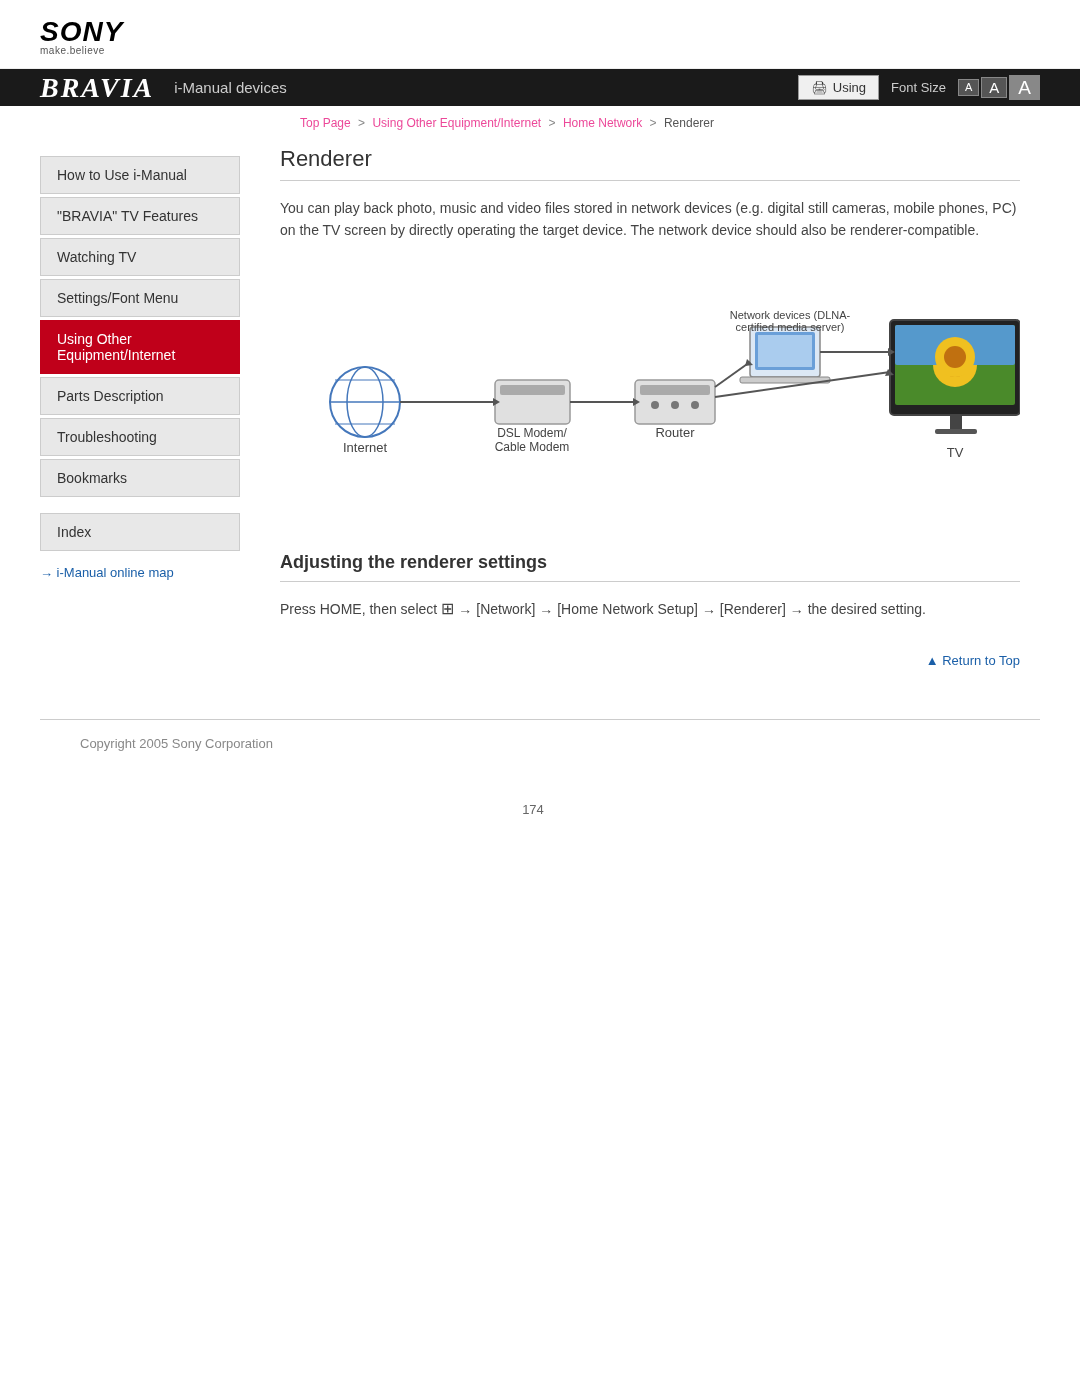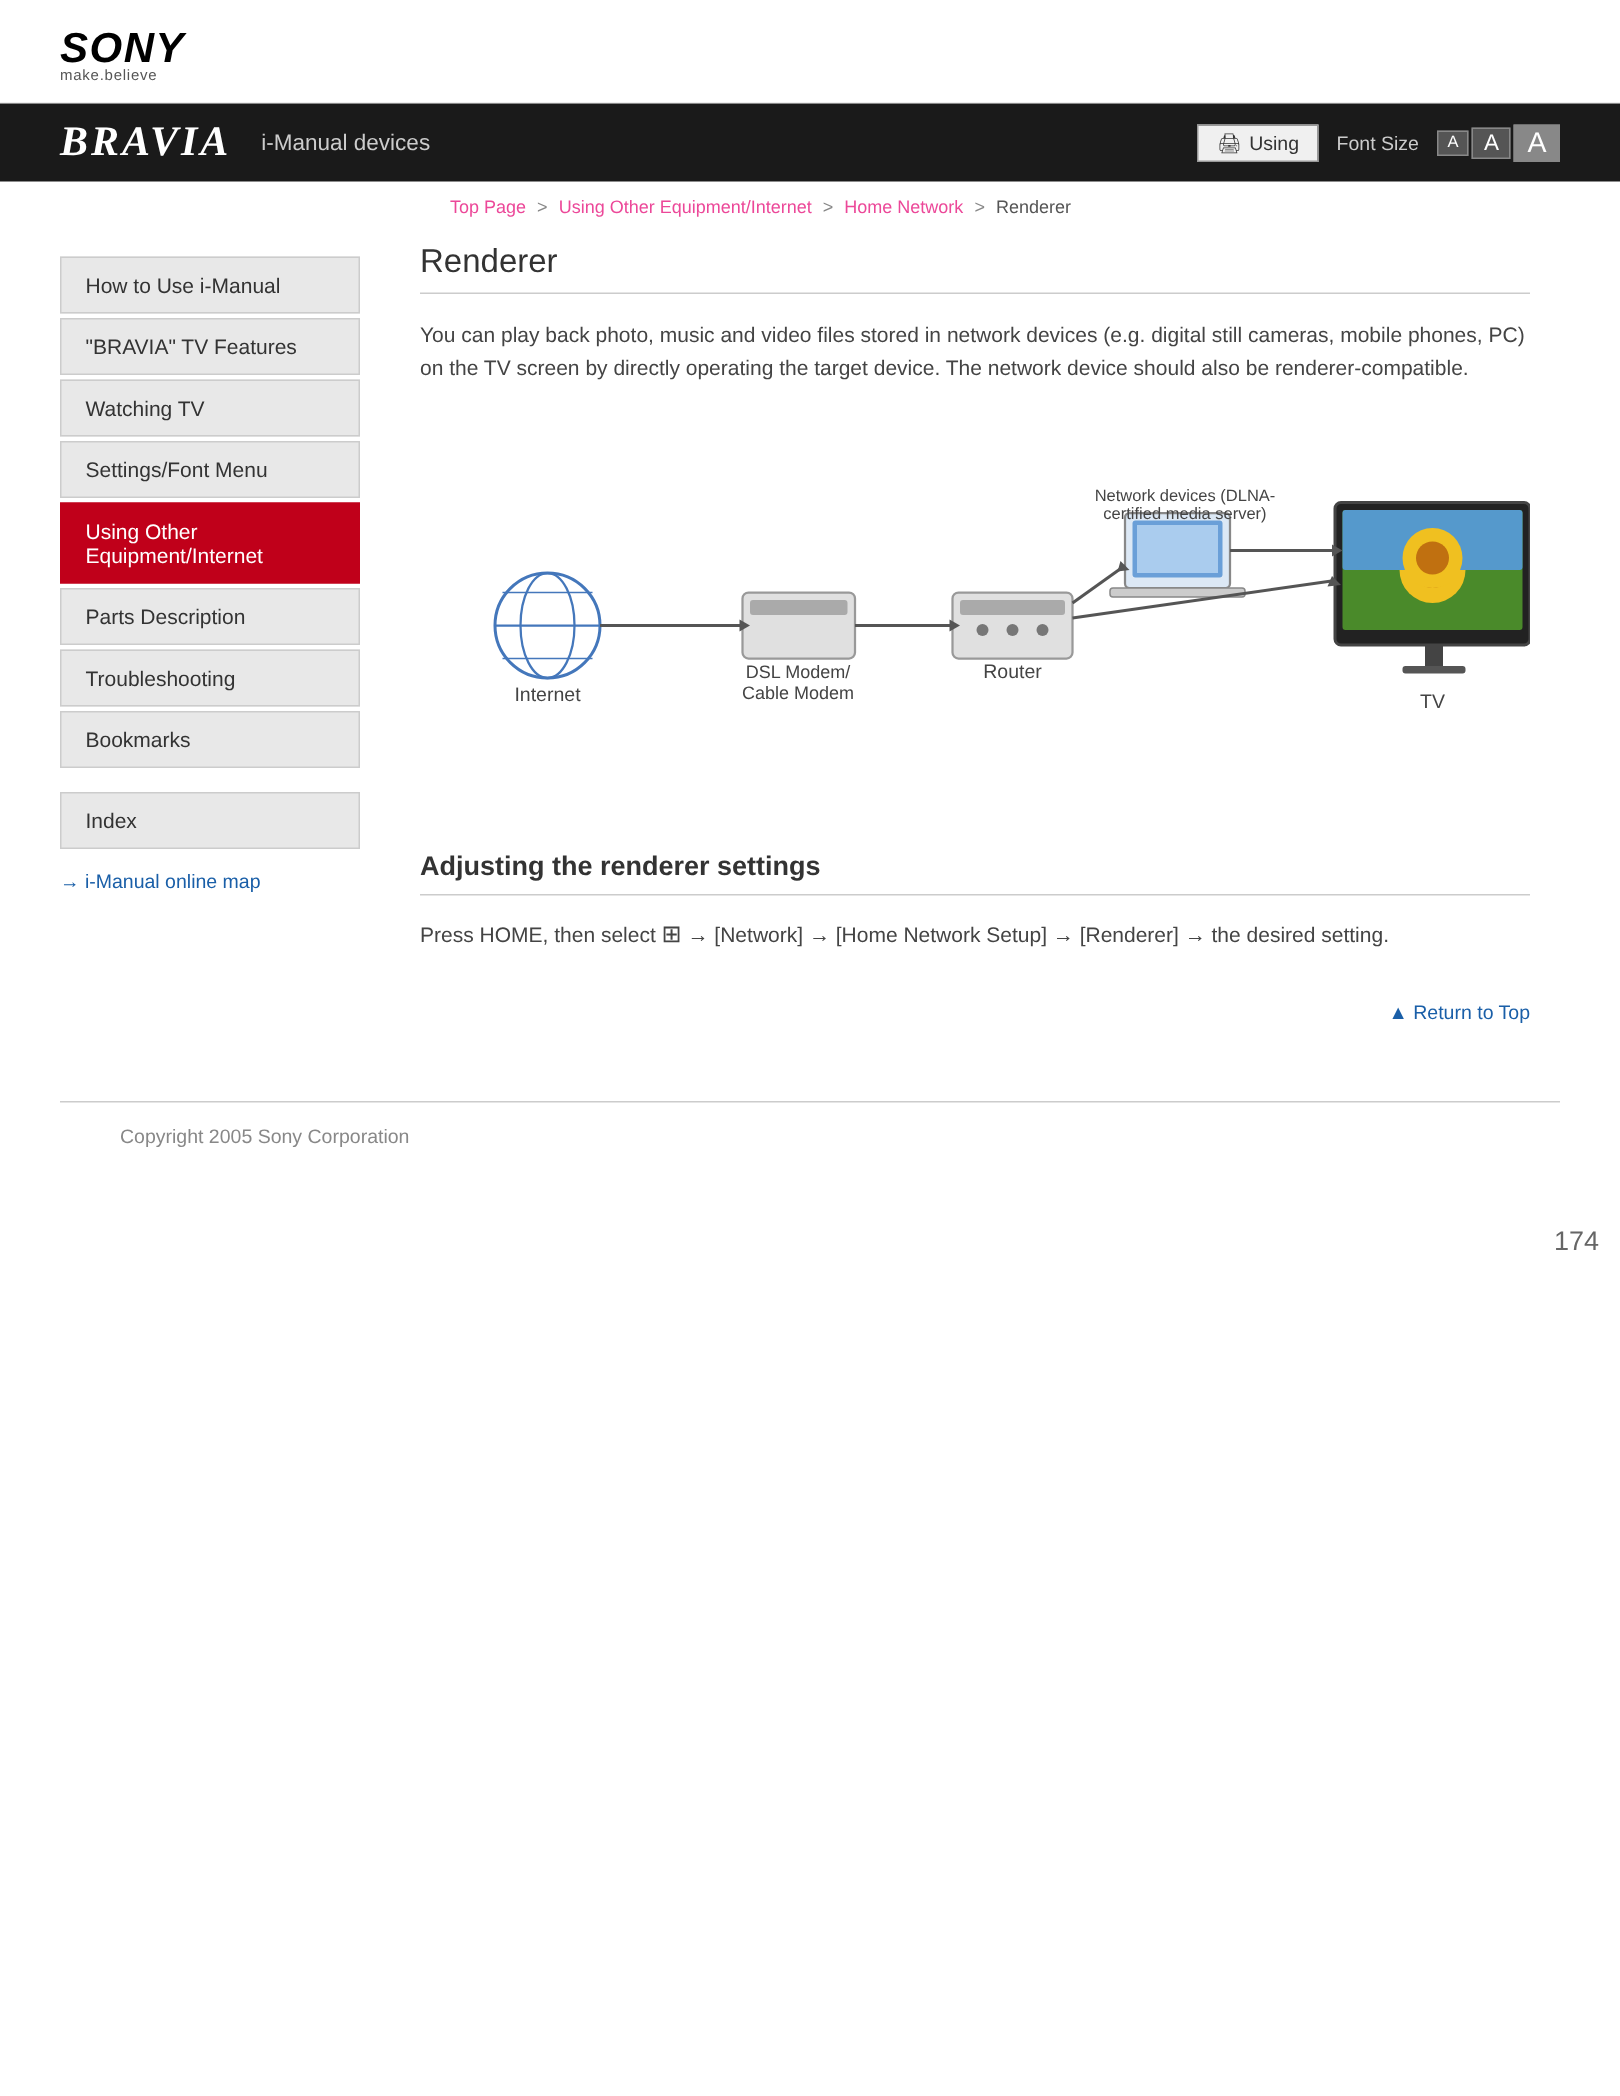--- a/index.html
+++ b/index.html
@@ -34,21 +34,21 @@
       letter-spacing: 0.5px;
     }
 
     
     .bravia-banner {
       background: #1a1a1a;
       display: flex;
       align-items: center;
       justify-content: space-between;
       padding: 12px 40px;
-      height: 52px;
+      height: 37px;
     }
     .bravia-left {
       display: flex;
       align-items: center;
       gap: 20px;
     }
     .bravia-title {
       font-size: 28px;
       font-weight: 900;
       color: #fff;
@@ -225,22 +225,22 @@
       padding-top: 14px;
       padding-bottom: 40px;
     }
     .copyright {
       font-size: 13px;
       color: #888;
       padding-left: 40px;
     }
 
     .page-number {
-      text-align: right;
-      font-size: 18px;
+      text-align: center;
+      font-size: 13px;
       color: #666;
       padding: 10px 14px 20px 0;
     }
   </style>
 </head>
 <body>
 
 <div class="top-bar">
   <div class="sony-logo">
     <span class="sony-text">SONY</span>

